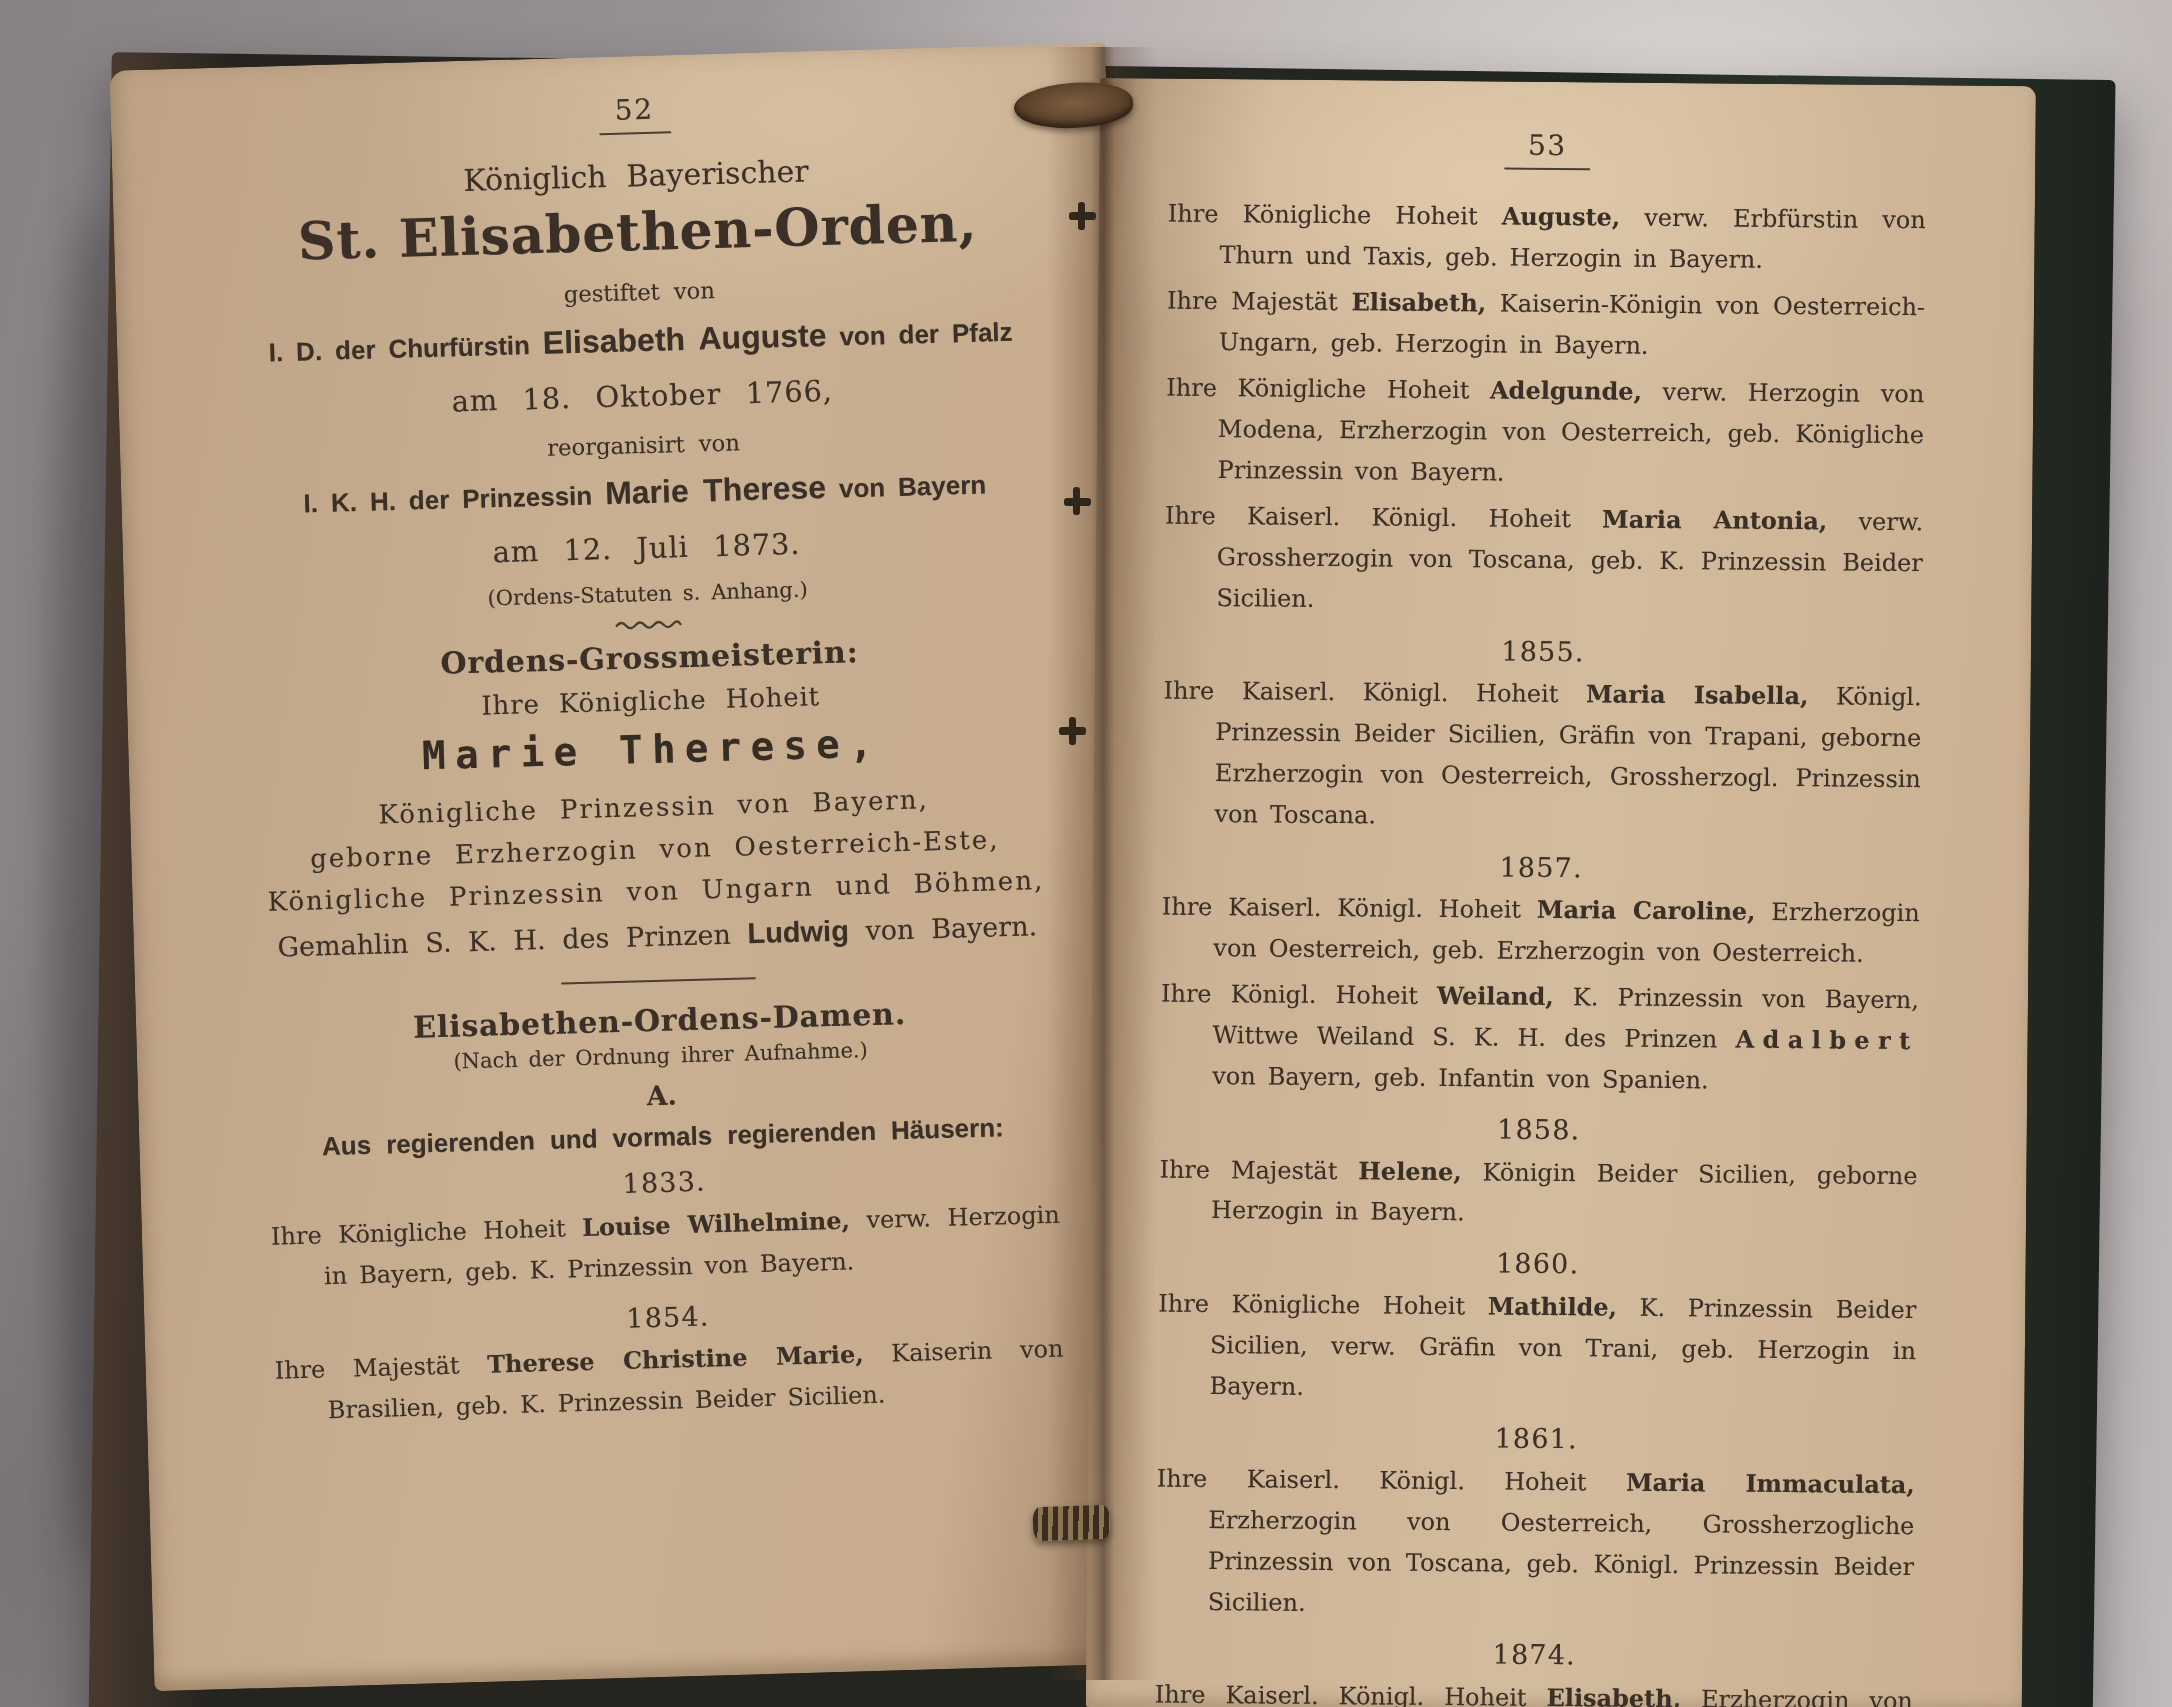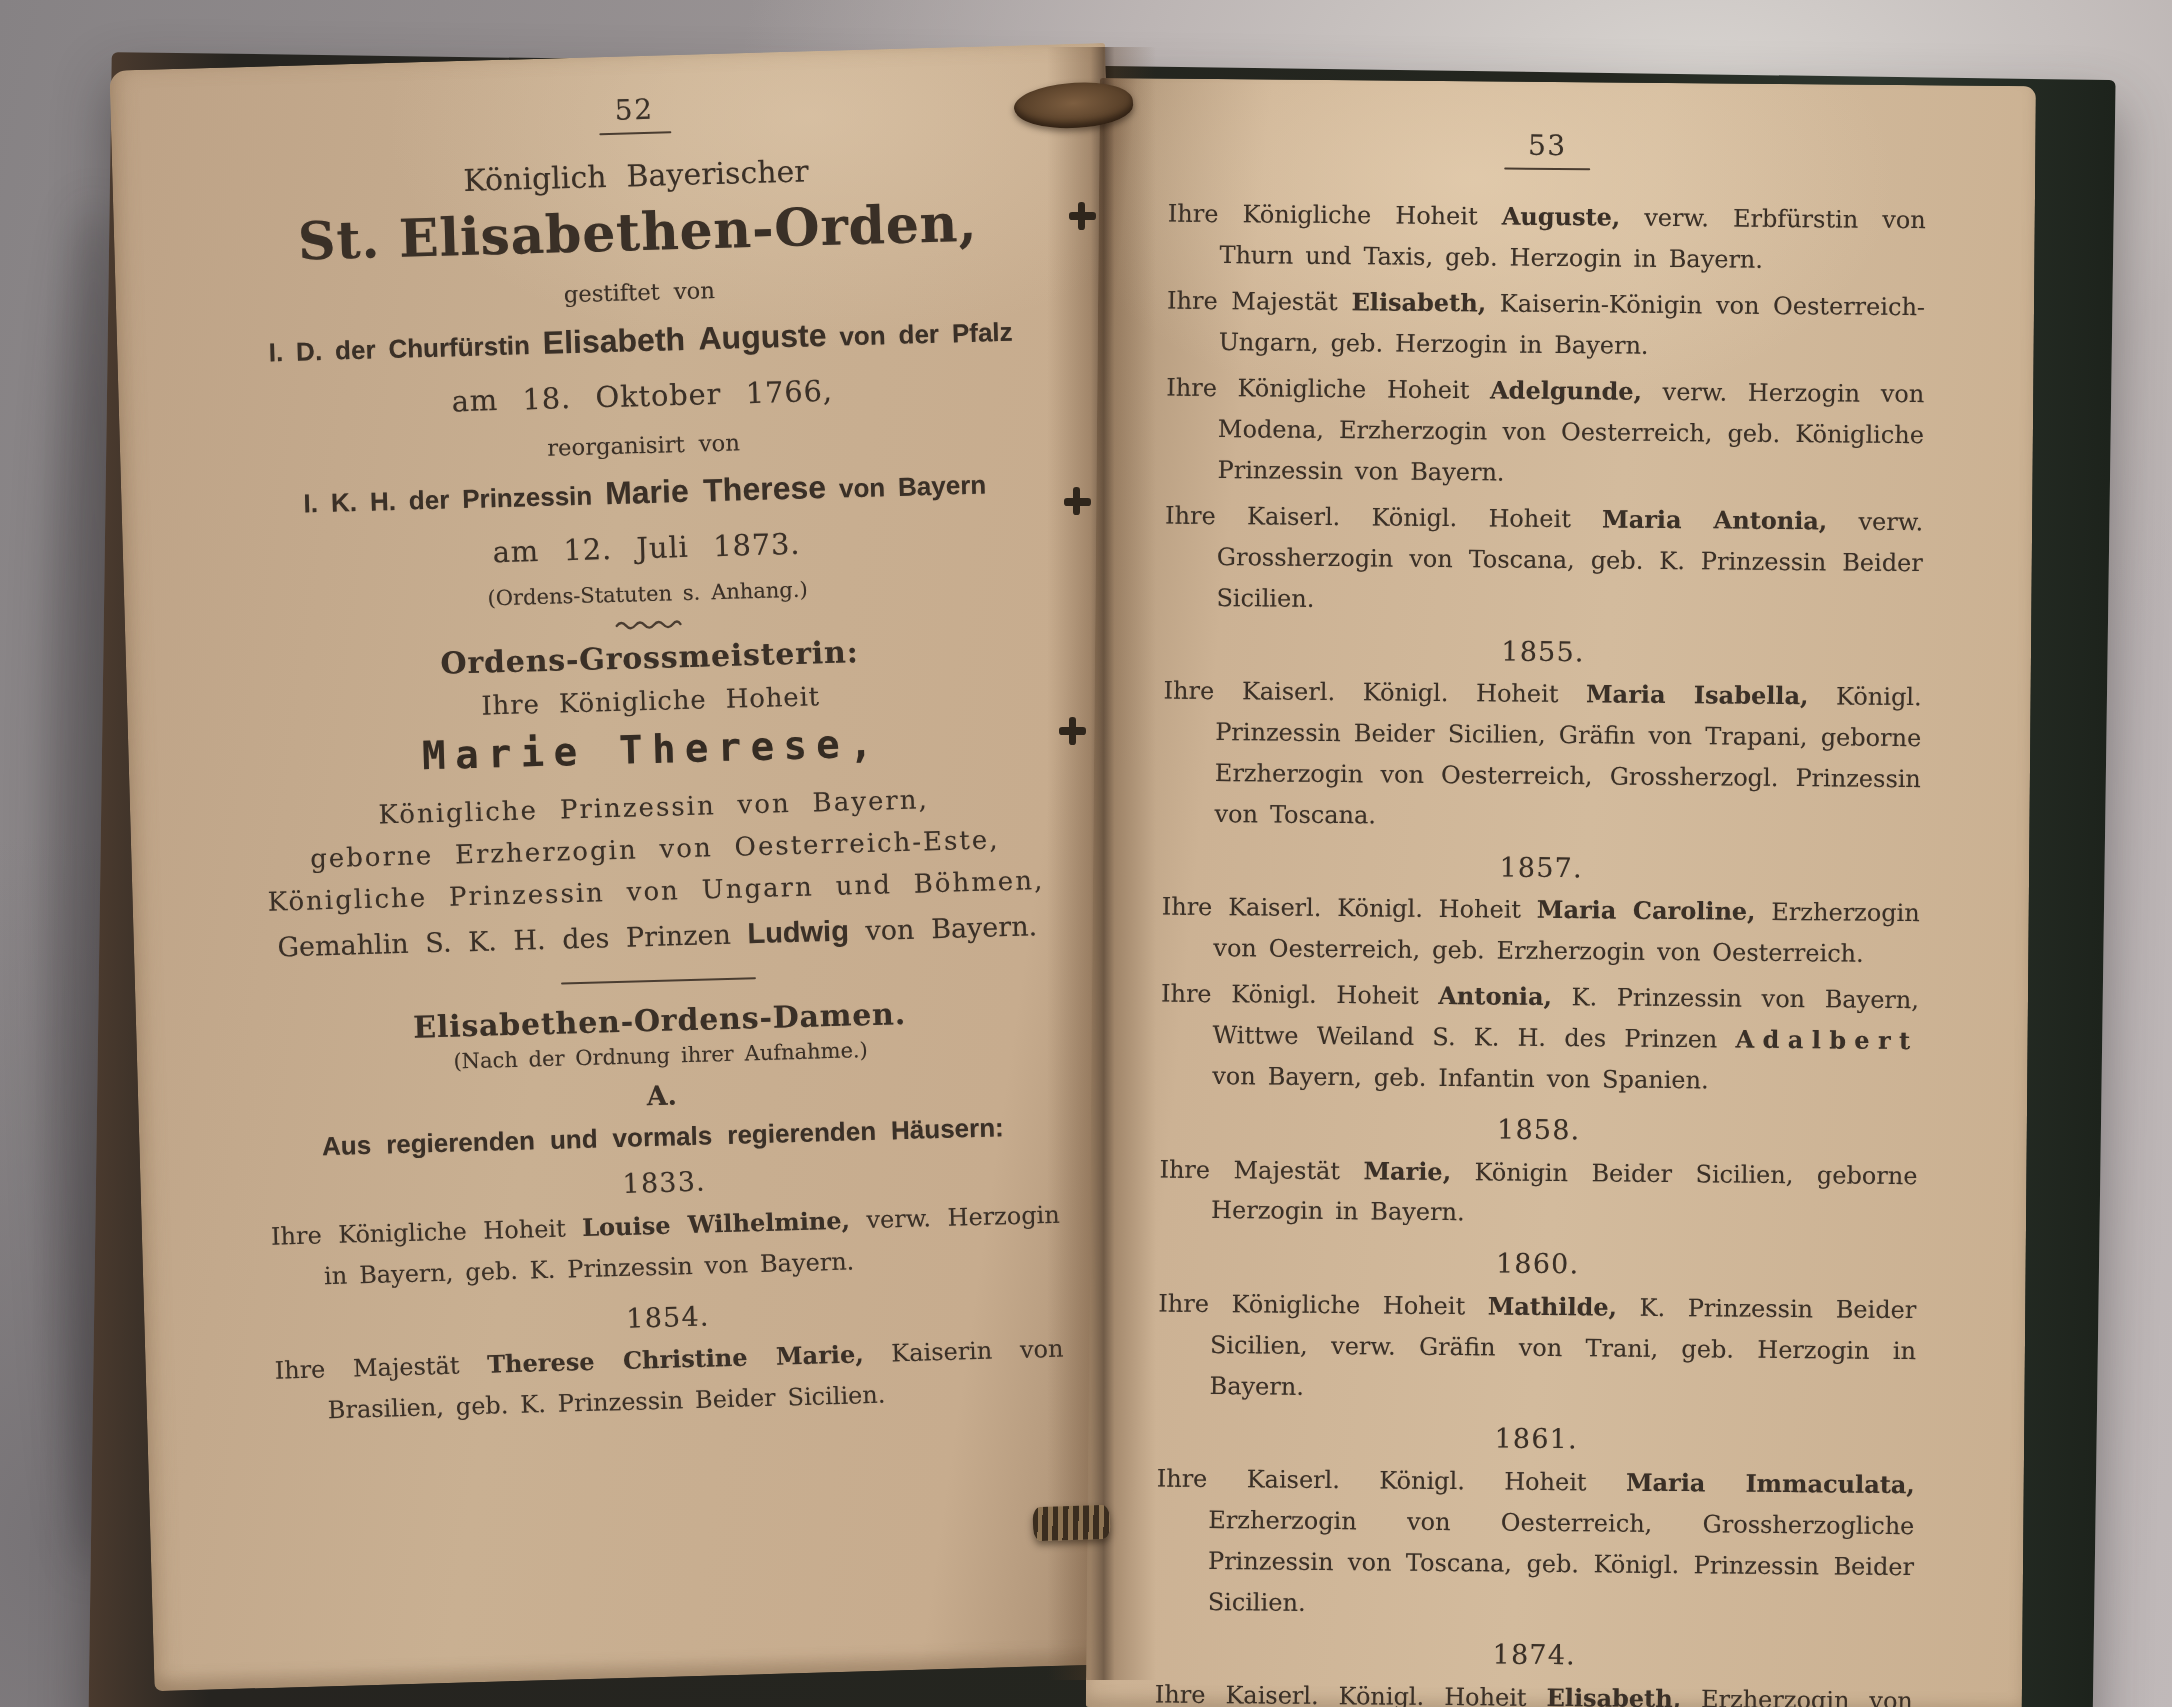--- a/index.html
+++ b/index.html
@@ -171,24 +171,24 @@
       <p class="entry"><span>Ihre Königliche Hoheit </span><b class="nm">Adelgunde,</b><span> verw. Herzogin von Modena, Erzherzogin von Oesterreich, geb. Königliche Prinzessin von Bayern.</span></p>
 
       <p class="entry"><span>Ihre Kaiserl. Königl. Hoheit </span><b class="nm">Maria Antonia,</b><span> verw. Grossherzogin von Toscana, geb. K. Prinzessin Beider Sicilien.</span></p>
 
       <div class="year">1855.</div>
       <p class="entry"><span>Ihre Kaiserl. Königl. Hoheit </span><b class="nm">Maria Isabella,</b><span> Königl. Prinzessin Beider Sicilien, Gräfin von Trapani, geborne Erzherzogin von Oesterreich, Grossherzogl. Prinzessin von Toscana.</span></p>
 
       <div class="year">1857.</div>
       <p class="entry"><span>Ihre Kaiserl. Königl. Hoheit </span><b class="nm">Maria Caroline,</b><span> Erzherzogin von Oesterreich, geb. Erzherzogin von Oesterreich.</span></p>
 
-      <p class="entry"><span>Ihre Königl. Hoheit </span><b class="nm">Antonia,</b><span> K. Prinzessin von Bayern, Wittwe Weiland S. K. H. des Prinzen </span><b class="nm sp">Adalbert</b><span> von Bayern, geb. Infantin von Spanien.</span></p>
+      <p class="entry"><span>Ihre Königl. Hoheit </span><b class="nm">Weiland,</b><span> K. Prinzessin von Bayern, Wittwe Weiland S. K. H. des Prinzen </span><b class="nm sp">Adalbert</b><span> von Bayern, geb. Infantin von Spanien.</span></p>
 
       <div class="year">1858.</div>
-      <p class="entry"><span>Ihre Majestät </span><b class="nm">Marie,</b><span> Königin Beider Sicilien, geborne Herzogin in Bayern.</span></p>
+      <p class="entry"><span>Ihre Majestät </span><b class="nm">Helene,</b><span> Königin Beider Sicilien, geborne Herzogin in Bayern.</span></p>
 
       <div class="year">1860.</div>
       <p class="entry"><span>Ihre Königliche Hoheit </span><b class="nm">Mathilde,</b><span> K. Prinzessin Beider Sicilien, verw. Gräfin von Trani, geb. Herzogin in Bayern.</span></p>
 
       <div class="year">1861.</div>
       <p class="entry"><span>Ihre Kaiserl. Königl. Hoheit </span><b class="nm">Maria Immaculata,</b><span> Erzherzogin von Oesterreich, Grossherzogliche Prinzessin von Toscana, geb. Königl. Prinzessin Beider Sicilien.</span></p>
 
       <div class="year">1874.</div>
       <p class="entry"><span>Ihre Kaiserl. Königl. Hoheit </span><b class="nm">Elisabeth,</b><span> Erzherzogin von Oesterreich, geb. Erzherzogin von Oesterreich.</span></p>
     </div>

